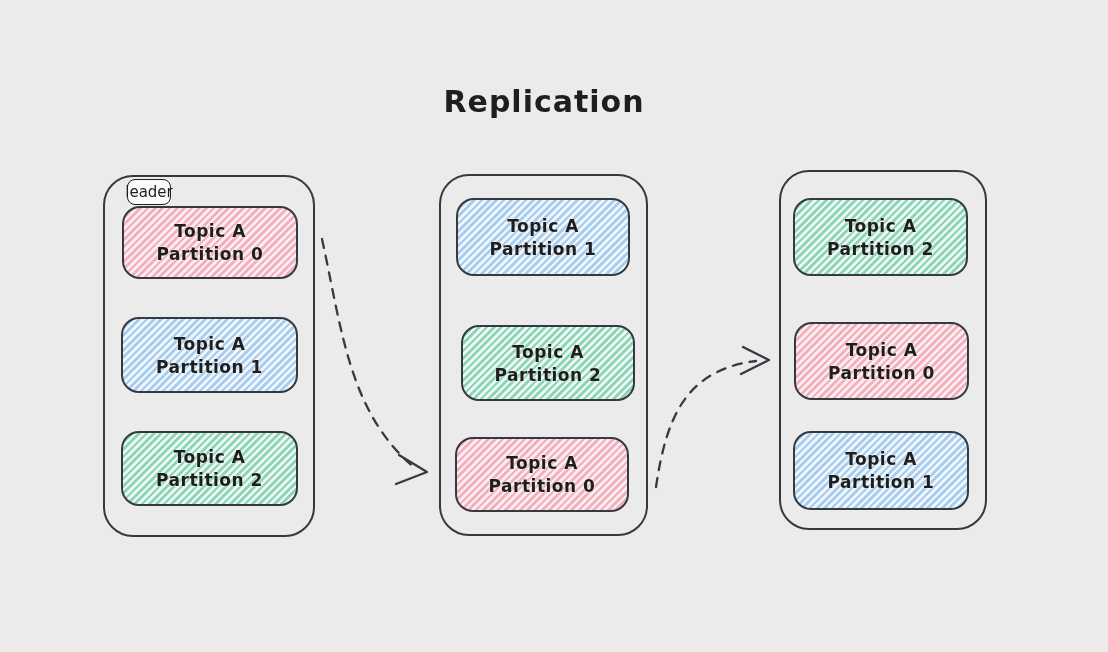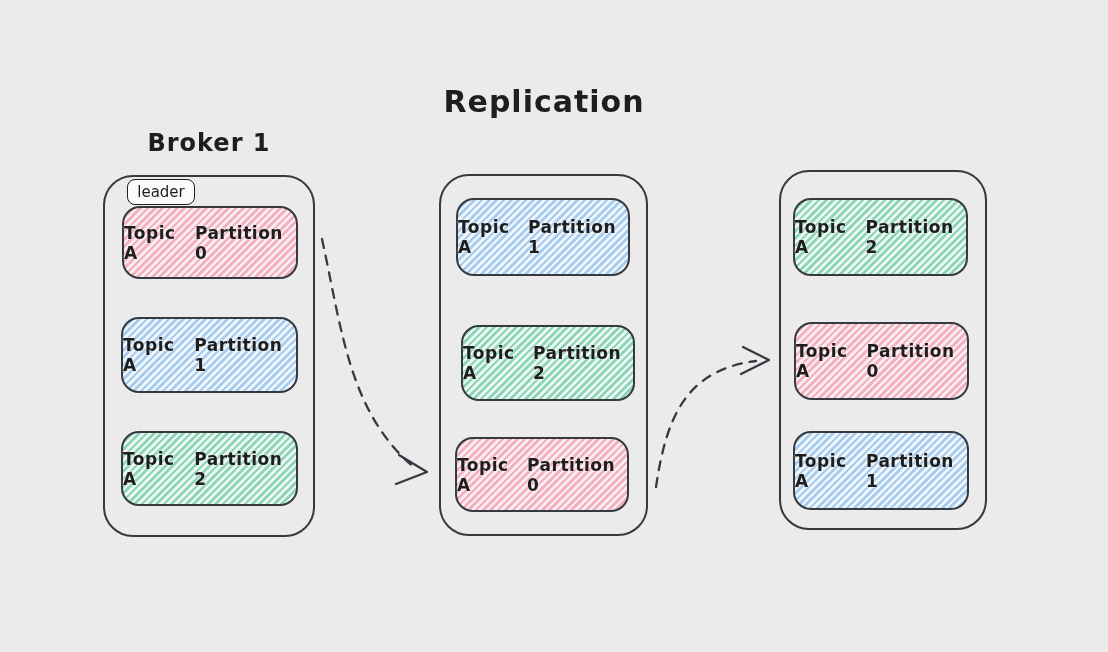--- a/index.html
+++ b/index.html
@@ -36,37 +36,37 @@
   }
   .broker-box {
     position: absolute;
     border: 2.2px solid #343a40;
     border-radius: 30px;
     background: transparent;
   }
   .leader-badge {
     position: absolute;
     left: 127px; top: 179px;
-    width: 68px; height: 26px;
+    width: 44px; height: 26px;
     background: #fbfbfb;
     border: 1.8px solid #1e1e1e;
     border-radius: 8px;
     display: flex;
     align-items: center;
     justify-content: center;
     font-size: 15px;
     color: #1e1e1e;
     z-index: 3;
   }
   .partition {
     position: absolute;
     border: 2px solid #343a40;
     border-radius: 18px;
     display: flex;
-    flex-direction: row;
+    flex-direction: column;
     align-items: center;
     justify-content: center;
     gap: 3px;
     z-index: 2;
   }
   .pt-line {
     font-size: 17px;
     font-weight: bold;
     letter-spacing: 0.5px;
     color: #1e1e1e;
@@ -91,21 +91,20 @@
     <g fill="none" stroke="#343a40" stroke-width="2.3" stroke-linecap="round" stroke-linejoin="round">
       <path d="M 322 239 C 342 330, 349 414, 416 469" stroke-dasharray="9 8"></path>
       <path d="M 399 455 L 427 472 L 396 484"></path>
     </g>
     <g fill="none" stroke="#343a40" stroke-width="2.3" stroke-linecap="round" stroke-linejoin="round">
       <path d="M 656 487 C 666 420, 684 370, 756 361" stroke-dasharray="9 8"></path>
       <path d="M 743 347 L 769 360 L 741 374"></path>
     </g>
   </svg>
 
-  <div class="broker-label" style="left:103px; top:129px; width:212px">Broker 1</div>
   <div class="broker-box" style="left:103px; top:175px; width:212px; height:362px"></div>
   <div class="leader-badge">leader</div>
 
   <div class="partition" style="left: 122px; top: 206px; width: 176px; height: 73px; background: repeating-linear-gradient(135deg, rgb(243, 177, 192) 0px, rgb(243, 177, 192) 2.6px, rgb(251, 236, 239) 2.6px, rgb(251, 236, 239) 5.2px);">
     <div class="pt-line">Topic A</div>
     <div class="pt-line">Partition 0</div>
   </div>
   <div class="partition" style="left: 121px; top: 317px; width: 177px; height: 76px; background: repeating-linear-gradient(135deg, rgb(169, 205, 238) 0px, rgb(169, 205, 238) 2.6px, rgb(238, 245, 251) 2.6px, rgb(238, 245, 251) 5.2px);">
     <div class="pt-line">Topic A</div>
     <div class="pt-line">Partition 1</div>

